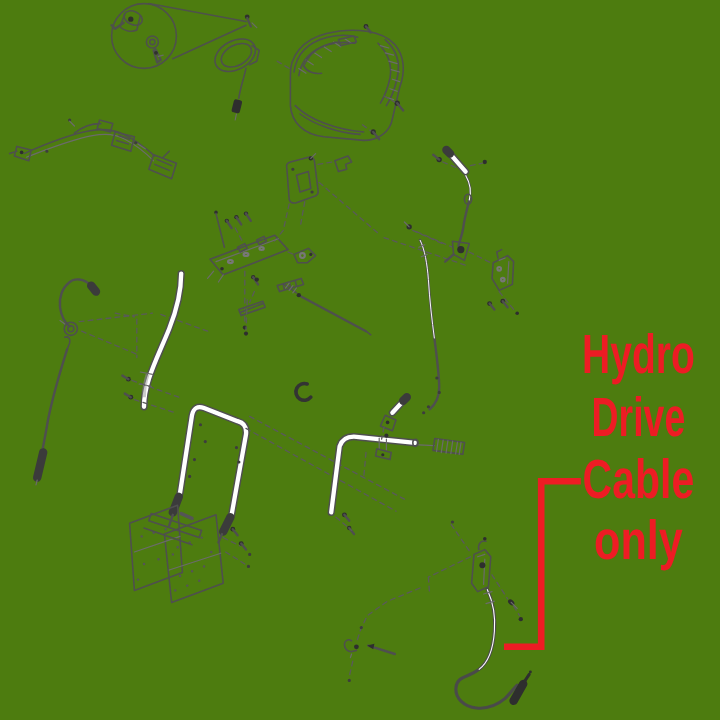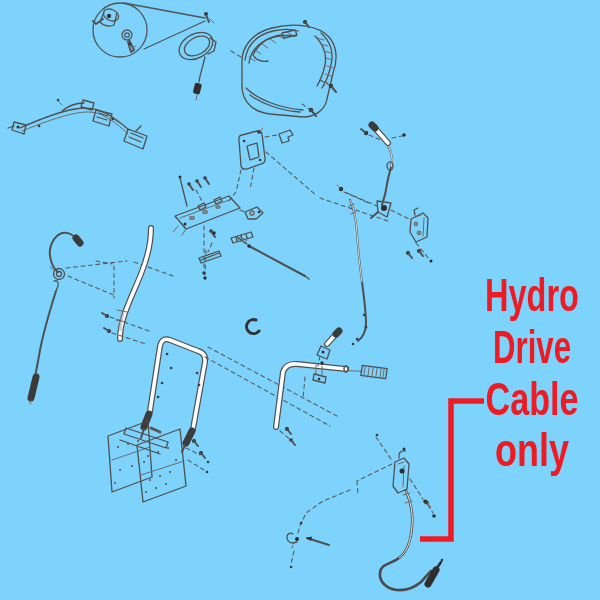--- a/index.html
+++ b/index.html
@@ -1,16 +1,16 @@
 <!DOCTYPE html>
 <html><head>
 <meta charset="utf-8">
 <style>
   html,body{margin:0;padding:0;background:#ffffff;}
-  .stage{position:relative;width:600px;height:600px;background:#7dd3fc;overflow:hidden;
+  .stage{position:relative;width:600px;height:600px;background:#4d7c0f;overflow:hidden;
          font-family:"Liberation Sans",sans-serif;}
   svg{position:absolute;left:0;top:0;}
   .ln{fill:none;stroke:#4f4f4f;stroke-width:1.3;stroke-linecap:round;stroke-linejoin:round;}
   .ln2{fill:none;stroke:#4f4f4f;stroke-width:2;stroke-linecap:round;stroke-linejoin:round;}
   .thin{fill:none;stroke:#6b6b6b;stroke-width:1;stroke-linecap:round;}
   .dash{fill:none;stroke:#5a5a5a;stroke-width:1.1;stroke-dasharray:4 3.5;stroke-linecap:round;}
   .tubeO{fill:none;stroke:#4f4f4f;stroke-width:6;stroke-linecap:round;stroke-linejoin:round;}
   .tubeI{fill:none;stroke:#ffffff;stroke-width:3.6;stroke-linecap:round;stroke-linejoin:round;}
   .grip{fill:none;stroke:#3b3b3b;stroke-width:7;stroke-linecap:round;}
   .darkfill{fill:#2e2e2e;stroke:none;}

